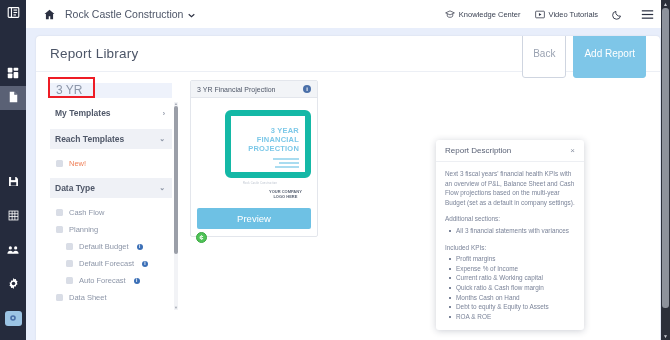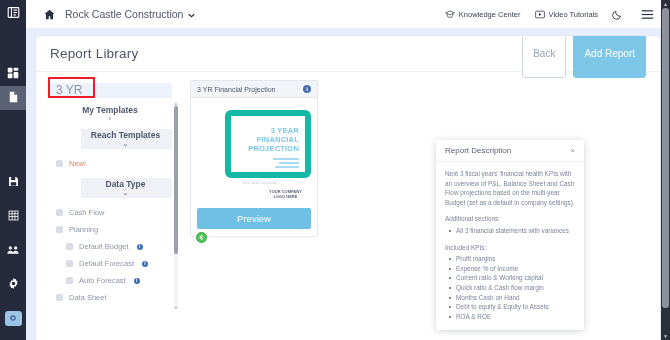--- a/index.html
+++ b/index.html
@@ -87,24 +87,24 @@
   #search-input {
     width: 122px; height: 15px; background: #eef2fb; border: none;
     font-size: 12px; color: #8d96a8; padding: 0 6px; outline: none;
     font-family: "Liberation Sans", sans-serif;
   }
   #search-hl {
     position: absolute; left: -2px; top: -3px; width: 47px; height: 21px;
     border: 2px solid #ee1c25; pointer-events: none;
   }
   .grp {
-    height: 20px; display: flex; align-items: center; justify-content: center;
-    padding: 0 7px 0 5px; font-size: 8.5px; font-weight: bold; color: #4f5768; flex-direction: column;
-  }
-  .grp.shade { background: #eff1f6; margin-left: 31px; }
+    height: 20px; display: flex; align-items: center; justify-content: space-between;
+    padding: 0 7px 0 5px; font-size: 8.5px; font-weight: bold; color: #4f5768;
+  }
+  .grp.shade { background: #eff1f6; }
   .grp .chev { color: #8c94a5; font-size: 7px; }
   .grp.plain { background: transparent; }
   .opt {
     display: flex; align-items: center; gap: 6px;
     font-size: 7.5px; color: #8d96a8; height: 17px; padding-left: 6px;
   }
   .opt.nest { padding-left: 16px; }
   .opt.newtag .lbl { color: #ef7f56; }
   .cb {
     width: 7px; height: 7px; background: #d9dde6; border-radius: 1.5px; flex: 0 0 7px;

